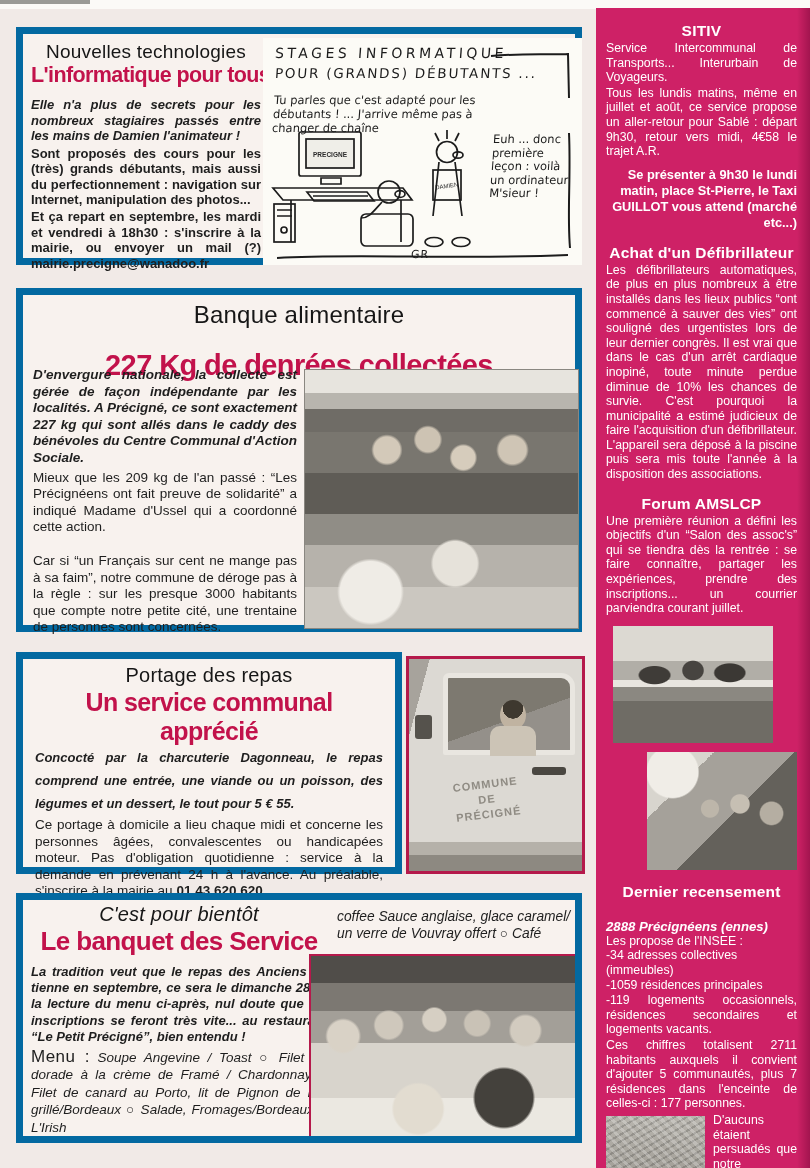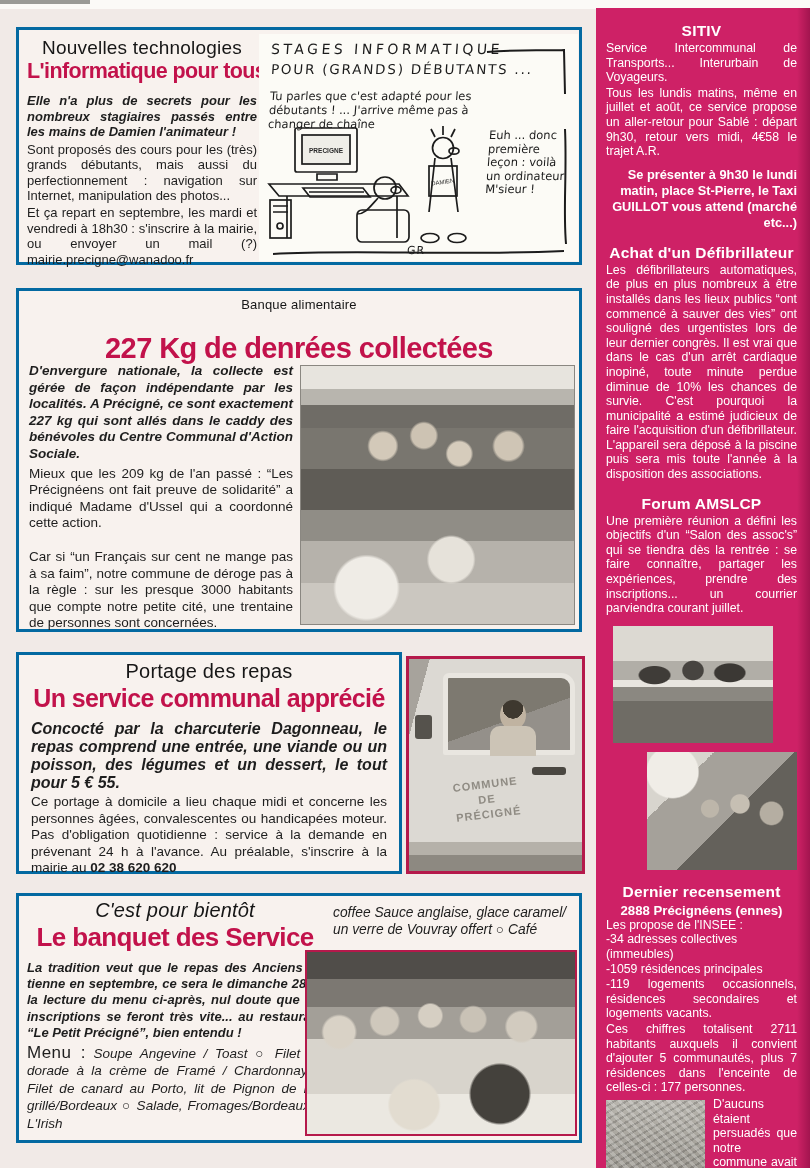--- a/index.html
+++ b/index.html
@@ -10,60 +10,60 @@
     background:#f1eae7;
     overflow:hidden;
     color:#1e1e1e;
   }
   .scan-top { position:absolute; left:0; top:0; width:810px; height:9px; background:#fbfaf7; }
   .scan-top-shadow { position:absolute; left:0; top:0; width:90px; height:4px; background:#9a9a96; }
 
   
   .box {
     position:absolute;
-    border:3px solid #0369a1;
+    border:7px solid #0369a1;
     background:#f8f2ee;
   }
   .kicker { font-size:19px; font-weight:400; text-align:center; color:#161616; letter-spacing:.2px; }
   .headline { font-weight:700; text-align:center; color:#c2124b; letter-spacing:-.6px; }
   .lead { font-weight:700; font-style:italic; text-align:justify; }
   .bodytext { text-align:justify; }
 
   
   .box1 { left:16px; top:27px; width:566px; height:238px; }
   .b1-col { position:absolute; left:8px; top:7px; width:230px; }
   .b1-col .headline { font-size:21.5px; white-space:nowrap; }
   .b1-col .lead { font-size:13px; line-height:15.6px; margin-top:9px; }
-  .b1-col .bodytext { font-size:13px; line-height:15.4px; margin-top:2px; }
+  .b1-col .bodytext { font-size:13px; line-height:15.4px; margin-top:2px;font-weight:bold; }
 
   
   .cartoon { position:absolute; left:240px; top:4px; width:319px; height:227px; background:#fcfbf6; }
   .hand { font-family:"DejaVu Sans", sans-serif; color:#1c1c1c; transform:skewX(-4deg); }
   .ct-line1 { position:absolute; left:12px; top:7px; font-size:14px; letter-spacing:3.5px; }
   .ct-line2 { position:absolute; left:12px; top:27px; font-size:13.5px; letter-spacing:1.8px; }
   .ct-speech-left { position:absolute; left:10px; top:55px; width:228px; font-size:11.5px; line-height:14px; }
   .ct-speech-right { position:absolute; left:228px; top:95px; width:86px; font-size:11.5px; line-height:13.5px; }
   .ct-sig { position:absolute; left:148px; bottom:4px; font-size:11px; letter-spacing:1px; }
   .ct-frame, .ct-drawing { position:absolute; left:0; top:0; }
 
   
   .box2 { left:16px; top:288px; width:566px; height:344px; }
-  .box2 .kicker { margin-top:6px; font-size:13px; }
+  .box2 .kicker { margin-top:6px; font-size:24px; }
   .box2 .headline { font-size:29px; margin-top:20px; }
   .b2-col { position:absolute; left:10px; top:72px; width:264px; }
   .b2-col .lead { font-size:13.5px; line-height:16.6px; }
   .b2-col .bodytext { font-size:13.5px; line-height:16.6px; margin-top:3px; }
   .b2-col .spacer { height:14px; }
   .b2-photo { position:absolute; left:281px; top:74px; width:275px; height:260px; border:1px solid #8a8781; }
 
   
   .box3 { left:16px; top:652px; width:386px; height:222px; padding:5px 12px; }
   .box3 .kicker { font-size:20px; }
   .box3 .headline { font-size:25px; margin-top:1px; }
-  .box3 .lead { font-size:16px; line-height:18px; margin-top:7px; }
+  .box3 .lead { font-size:13px; line-height:23px; }
   .box3 .bodytext { font-size:13.5px; line-height:16.6px; margin-top:2px; }
   .phone { font-weight:700; }
 
   
   .van-photo { position:absolute; left:406px; top:656px; width:179px; height:218px;
     border:3px solid #b5194b; background:linear-gradient(105deg,#a7a39c 0 9%, #dcd9d3 9% 100%); overflow:hidden; }
   .van-window { position:absolute; left:34px; top:14px; width:132px; height:82px;
     background:linear-gradient(160deg,#7d7970 0 55%, #94908a 55% 100%);
     border:5px solid #e9e6e0; border-radius:6px 14px 2px 2px; }
   .van-driver-head { position:absolute; left:52px; top:22px; width:26px; height:30px; border-radius:50%;
@@ -145,21 +145,21 @@
     background:#ce2166; color:#fff; padding:14px 13px 0 10px; overflow:hidden;
   }
   .sidebar::after { content:""; position:absolute; right:0; top:0; width:13px; height:100%;
     background:linear-gradient(90deg, rgba(0,0,0,0), rgba(92,0,41,.38)); }
   .sb-title { font-size:15.5px; font-weight:700; text-align:center; letter-spacing:.2px; }
   .sb-par { font-size:12.3px; line-height:14.6px; text-align:justify; margin-top:1px; }
   .sb-note { font-size:12.8px; font-weight:700; text-align:right; line-height:16px; margin-top:8px; }
   .sb-sec { margin-top:13px; }
   .sb-photo1 { width:160px; height:117px; margin:10px 0 0 7px; }
   .sb-photo2 { width:150px; height:118px; margin:9px 0 0 41px; }
-  .sb-sub { font-size:13.2px; font-weight:700; text-align:center; margin-top:2px; }
+  .sb-sub { font-size:13.2px; font-weight:700; text-align:left; margin-top:18px;font-style:italic; }
   .sb-line { font-size:12.3px; line-height:14.6px; text-align:left; }
   .sb-wrap { margin-top:2px; }
   .sb-aerial { float:left; width:99px; height:158px; margin:3px 8px 2px 0; }
 </style>
 </head>
 <body>
 
 <div class="scan-top"></div>
 <div class="scan-top-shadow"></div>
 
@@ -230,21 +230,21 @@
       <div class="spacer"></div>
       <p class="bodytext">Car si “un Français sur cent ne mange pas à sa faim”, notre commune de déroge pas à la règle : sur les presque 3000 habitants que compte notre petite cité, une trentaine de personnes sont concernées.</p>
     </div>
     <div class="b2-photo photo photo-food"></div>
   </section>
 
   <section class="box box3">
     <h3 class="kicker">Portage des repas</h3>
     <h2 class="headline">Un service communal apprécié</h2>
     <p class="lead">Concocté par la charcuterie Dagonneau, le repas comprend une entrée, une viande ou un poisson, des légumes et un dessert, le tout pour 5 € 55.</p>
-    <p class="bodytext"><span>Ce portage à domicile a lieu chaque midi et concerne les personnes âgées, convalescentes ou handicapées moteur. Pas d'obligation quotidienne : service à la demande en prévenant 24 h à l'avance. Au préalable, s'inscrire à la mairie au </span><span class="phone">02 38 620 620</span></p>
+    <p class="bodytext"><span>Ce portage à domicile a lieu chaque midi et concerne les personnes âgées, convalescentes ou handicapées moteur. Pas d'obligation quotidienne : service à la demande en prévenant 24 h à l'avance. Au préalable, s'inscrire à la mairie au </span><span class="phone">01 43 620 620</span></p>
   </section>
 
   <div class="van-photo photo">
     <div class="van-window">
       <div class="van-driver-head"></div>
       <div class="van-driver-body"></div>
     </div>
     <div class="van-mirror"></div>
     <div class="van-handle"></div>
     <div class="van-door-text">COMMUNE

